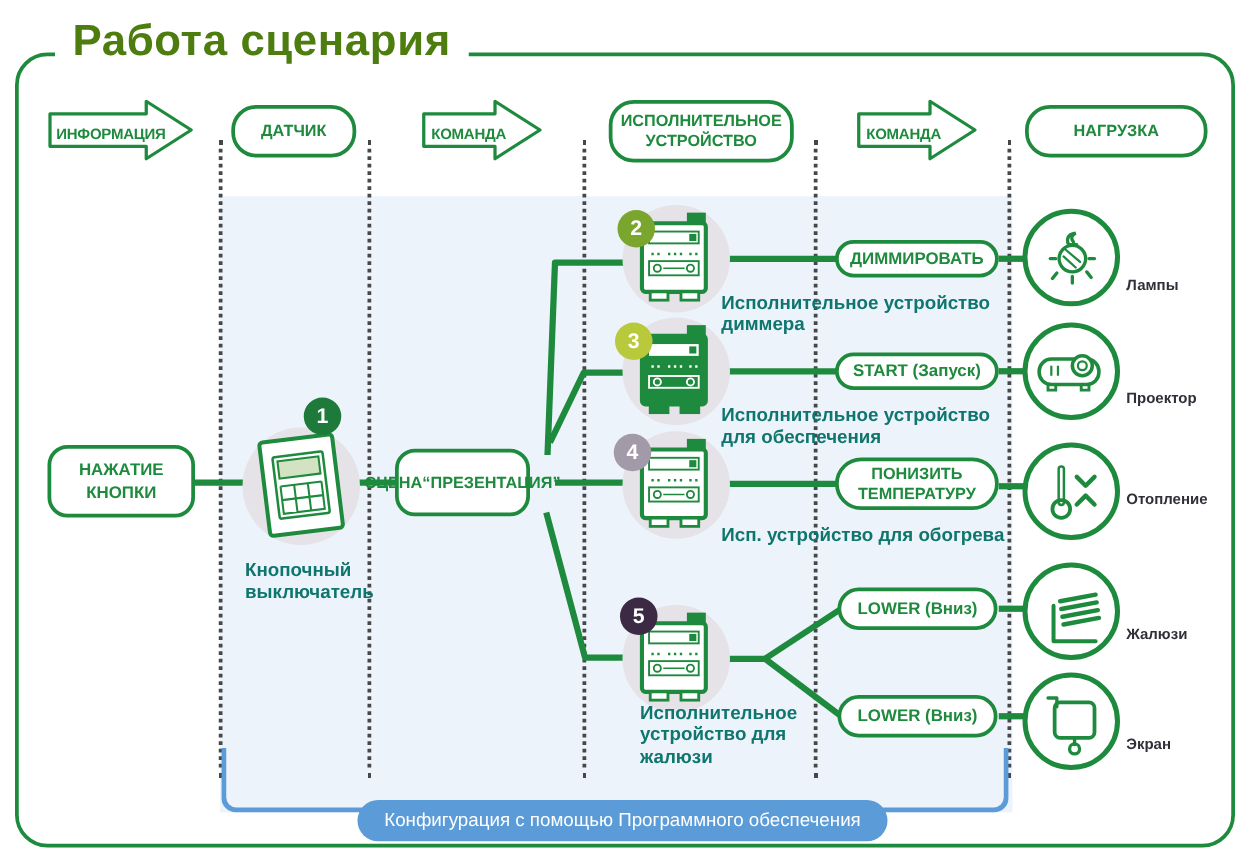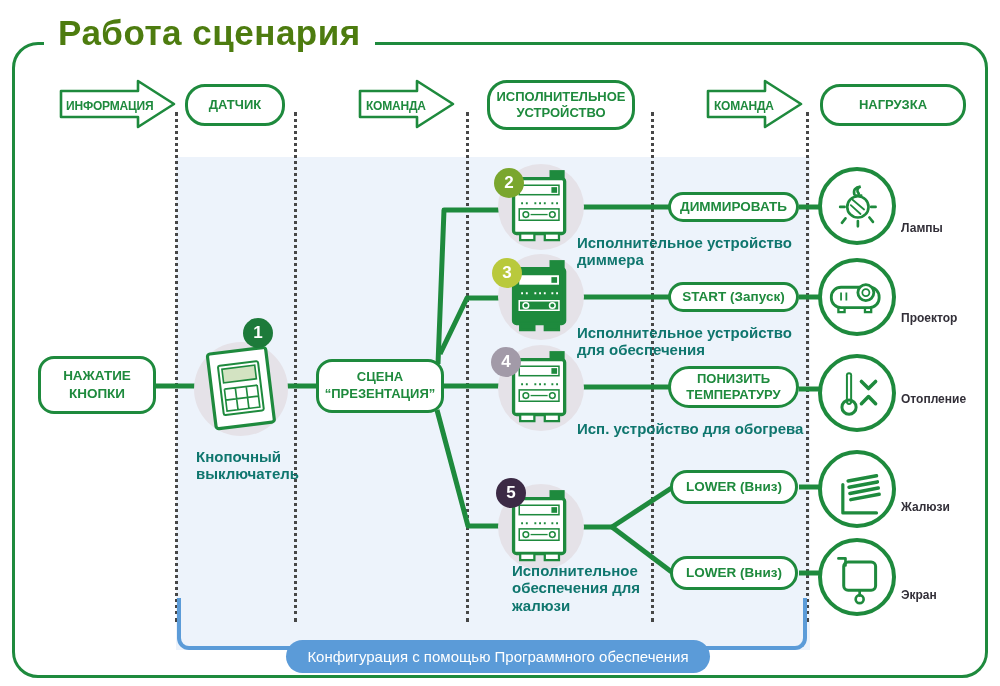--- a/index.html
+++ b/index.html
@@ -32,21 +32,21 @@
     background:#5b9bd8;color:#ffffff;display:flex;align-items:center;justify-content:center;
     font-size:15px;font-weight:500;z-index:4;
   }
   .wires{position:absolute;left:0;top:0;z-index:2;pointer-events:none;}
   .hbox{
     position:absolute;border:3px solid #1e8a3d;border-radius:20px;background:#fff;
     color:#1e8a3d;font-weight:700;font-size:13px;display:flex;align-items:center;
     justify-content:center;text-align:center;line-height:1.25;z-index:3;padding:2px 6px;
     box-sizing:border-box;
   }
-  .harrow{position:absolute;z-index:3;margin-left:21px;}
+  .harrow{position:absolute;z-index:3;}
   .harrow .atext{
     position:absolute;top:0;height:100%;display:flex;align-items:center;
     color:#1e8a3d;font-weight:700;font-size:12px;letter-spacing:-0.2px;
   }
   .rbox{
     position:absolute;border:3px solid #1e8a3d;border-radius:16px;background:#fff;
     color:#1e8a3d;font-weight:700;font-size:13.5px;display:flex;align-items:center;
     justify-content:center;text-align:center;line-height:1.3;z-index:3;box-sizing:border-box;
   }
   .cmd{
@@ -147,21 +147,21 @@
         <rect x="16" y="10" width="64" height="82" rx="3" stroke-width="3.5"></rect>
         <rect x="26" y="24" width="44" height="54" rx="2" stroke-width="2.2"></rect>
         <rect x="30" y="28" width="36" height="15" fill="#d3e3c2" stroke-width="1.8"></rect>
         <path d="M30,50 h36 M30,62 h36 M42,50 v24 M54,50 v24 M30,50 v24 h36 v-24" fill="none" stroke-width="1.8"></path>
       </g>
     </svg>
   </div>
   <div class="badge" style="left:243px;top:318px;background:#1d7a3a">1</div>
   <div class="dev-label" style="left:196px;top:448px;width:150px">Кнопочный выключатель</div>
 
-  <div class="rbox" style="left:316px;top:359px;width:128px;height:54px;font-size:13px;flex-direction:column">
+  <div class="rbox" style="left:316px;top:359px;width:108px;height:54px;font-size:13px;flex-direction:row">
     <div>СЦЕНА</div>
     <div>“ПРЕЗЕНТАЦИЯ”</div>
   </div>
 
   <div class="dev-circle" style="left:498px;top:164px">
     <svg width="70" height="76" viewBox="0 0 74 80">
       <rect x="46" y="1" width="16" height="16" fill="#1e8a3d"></rect>
       <rect x="8" y="10" width="54" height="58" rx="3" fill="#fff" stroke="#1e8a3d" stroke-width="3.5"></rect>
       <rect x="14" y="17" width="42" height="10" fill="#fff" stroke="#1e8a3d" stroke-width="1.6"></rect>
       <rect x="48" y="19" width="6" height="6" fill="#1e8a3d"></rect>
@@ -260,21 +260,21 @@
       <path d="M16,36 h8 M30,36 h12 M48,36 h8" stroke="#1e8a3d" stroke-width="2" stroke-dasharray="2 3"></path>
       <rect x="14" y="42" width="42" height="12" fill="#fff" stroke="#1e8a3d" stroke-width="1.6"></rect>
       <circle cx="21" cy="48" r="3" fill="none" stroke="#1e8a3d" stroke-width="1.6"></circle>
       <circle cx="49" cy="48" r="3" fill="none" stroke="#1e8a3d" stroke-width="1.6"></circle>
       <path d="M26,48 h18" stroke="#1e8a3d" stroke-width="1.4"></path>
       <rect x="15" y="68" width="15" height="7" fill="#fff" stroke="#1e8a3d" stroke-width="2.4"></rect>
       <rect x="41" y="68" width="15" height="7" fill="#fff" stroke="#1e8a3d" stroke-width="2.4"></rect>
     </svg>
   </div>
   <div class="badge" style="left:496px;top:478px;background:#3c2a45">5</div>
-  <div class="dev-label" style="left:512px;top:562px;width:170px">Исполнительное обеспечения для жалюзи</div>
+  <div class="dev-label" style="left:512px;top:562px;width:170px">Исполнительное устройство для жалюзи</div>
   <div class="cmd" style="left:670px;top:470px;width:128px;height:34px">LOWER (Вниз)</div>
   <div class="cmd" style="left:670px;top:556px;width:128px;height:34px">LOWER (Вниз)</div>
 
   <div class="load-circle" style="left:818px;top:450px">
     <svg width="62" height="62" viewBox="0 0 70 70">
       <g fill="none" stroke="#1e8a3d" stroke-linecap="round" stroke-linejoin="round">
         <path d="M19,30 v32 h38" stroke-width="3.6"></path>
         <path d="M25,26 l32,-6 M26,33 l32,-6 M27,40 l32,-6 M28,47 l32,-6" stroke-width="4"></path>
       </g>
     </svg>

